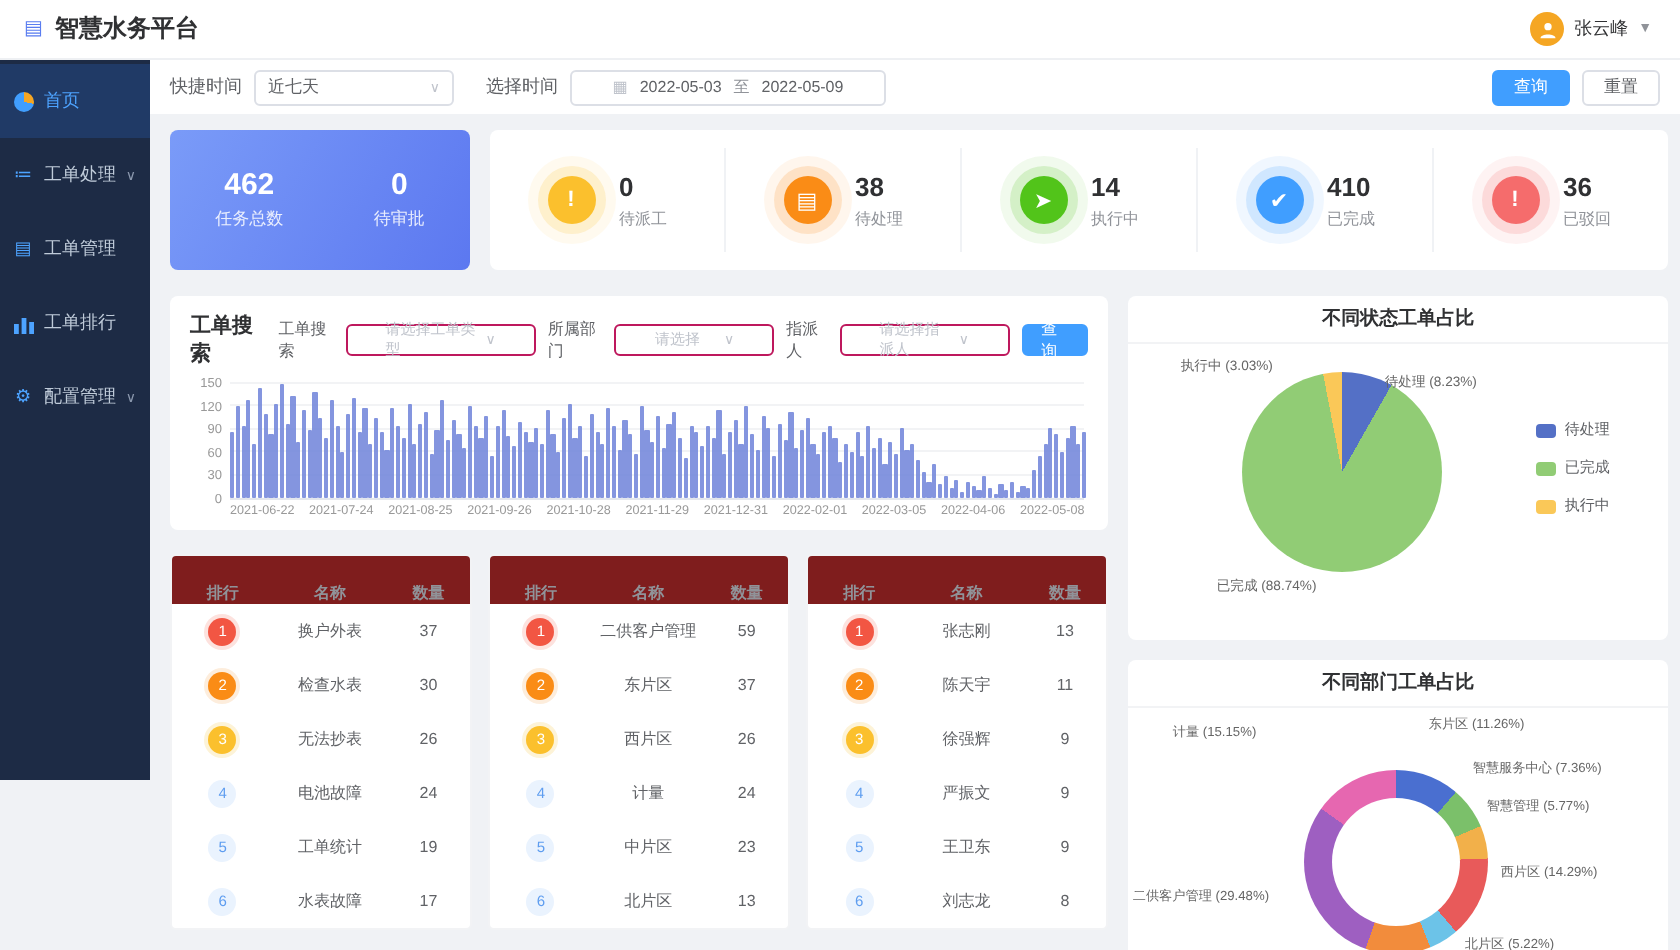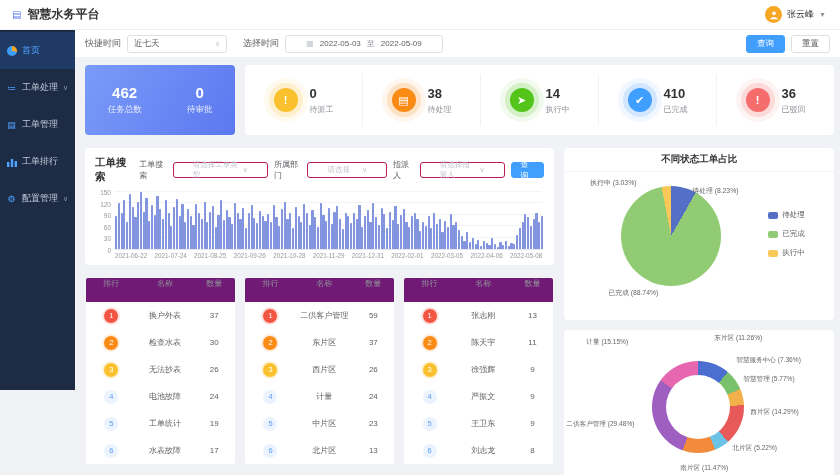--- a/index.html
+++ b/index.html
@@ -94,21 +94,21 @@
   .rk-head { display:flex; align-items:center; gap:8px; }
   .rk-title { font-size:11.5px; font-weight:bold; color:#303133; }
   .rk-tabs { display:flex; }
   .rk-tab { width:22px; height:16px; display:flex; align-items:center; justify-content:center;
     border:1px solid #dcdfe6; font-size:8px; color:#606266; background:#fff; cursor:pointer; }
   .rk-tab:first-child { border-radius:3px 0 0 3px; }
   .rk-tab:last-child { border-radius:0 3px 3px 0; }
   .rk-tab.active { background:#409eff; border-color:#409eff; color:#fff; }
   .rk-tables { display:flex; gap:8px; margin-top:8px; }
   .rank-table { flex:1; background:#fff; border-radius:3px; overflow:hidden; border:1px solid #f2f3f5; }
-  .rt-head { display:flex; background:#701a75; height:24px; align-items:flex-start; }
+  .rt-head { display:flex; background:#7f1d1d; height:24px; align-items:flex-end;font-weight:bold; }
   .rt-head span { font-size:8px; color:#909399; }
   .rt-row { display:flex; align-items:center; height:27px; }
   .c1 { width:34%; display:flex; justify-content:center; }
   .c2 { width:38%; text-align:center; font-size:8px; color:#606266; }
   .c3 { width:28%; text-align:center; font-size:8px; color:#606266; }
   .badge { width:14px; height:14px; border-radius:50%; display:flex; align-items:center; justify-content:center;
     font-size:7.5px; color:#fff; }
   .badge.r1 { background:#f25643; box-shadow:0 0 0 2px #fde2de; }
   .badge.r2 { background:#fa8c16; box-shadow:0 0 0 2px #fdeddc; }
   .badge.r3 { background:#fbc02d; box-shadow:0 0 0 2px #fdf3d7; }
@@ -650,20 +650,21 @@
                 </span>
               <span class="lg-item">
                   <span class="lg-swatch" style="background: rgb(250, 200, 88);"></span>
                   <span class="lg-text">执行中</span>
                 </span>
             </div>
           </div>
         </div>
 
         <div class="panel pie-panel2">
+          <div class="pp-title">不同部门工单占比</div>
           <div class="pp-body">
             <div class="pie-circle donut-circle" style="background: conic-gradient(rgb(74, 111, 208) 0%, rgb(74, 111, 208) 11.26%, rgb(123, 192, 106) 11.26%, rgb(123, 192, 106) 18.62%, rgb(242, 176, 74) 18.62%, rgb(242, 176, 74) 24.39%, rgb(232, 90, 90) 24.39%, rgb(232, 90, 90) 38.68%, rgb(108, 195, 232) 38.68%, rgb(108, 195, 232) 43.9%, rgb(242, 140, 60) 43.9%, rgb(242, 140, 60) 55.37%, rgb(158, 95, 193) 55.37%, rgb(158, 95, 193) 84.85%, rgb(230, 103, 176) 84.85%, rgb(230, 103, 176) 100%);"></div>
             <span class="co co0">东片区 (11.26%)</span>
             <span class="co co1">智慧服务中心 (7.36%)</span>
             <span class="co co2">智慧管理 (5.77%)</span>
             <span class="co co3">西片区 (14.29%)</span>
             <span class="co co4">北片区 (5.22%)</span>
             <span class="co co5">南片区 (11.47%)</span>
             <span class="co co6">二供客户管理 (29.48%)</span>
             <span class="co co7">计量 (15.15%)</span>

